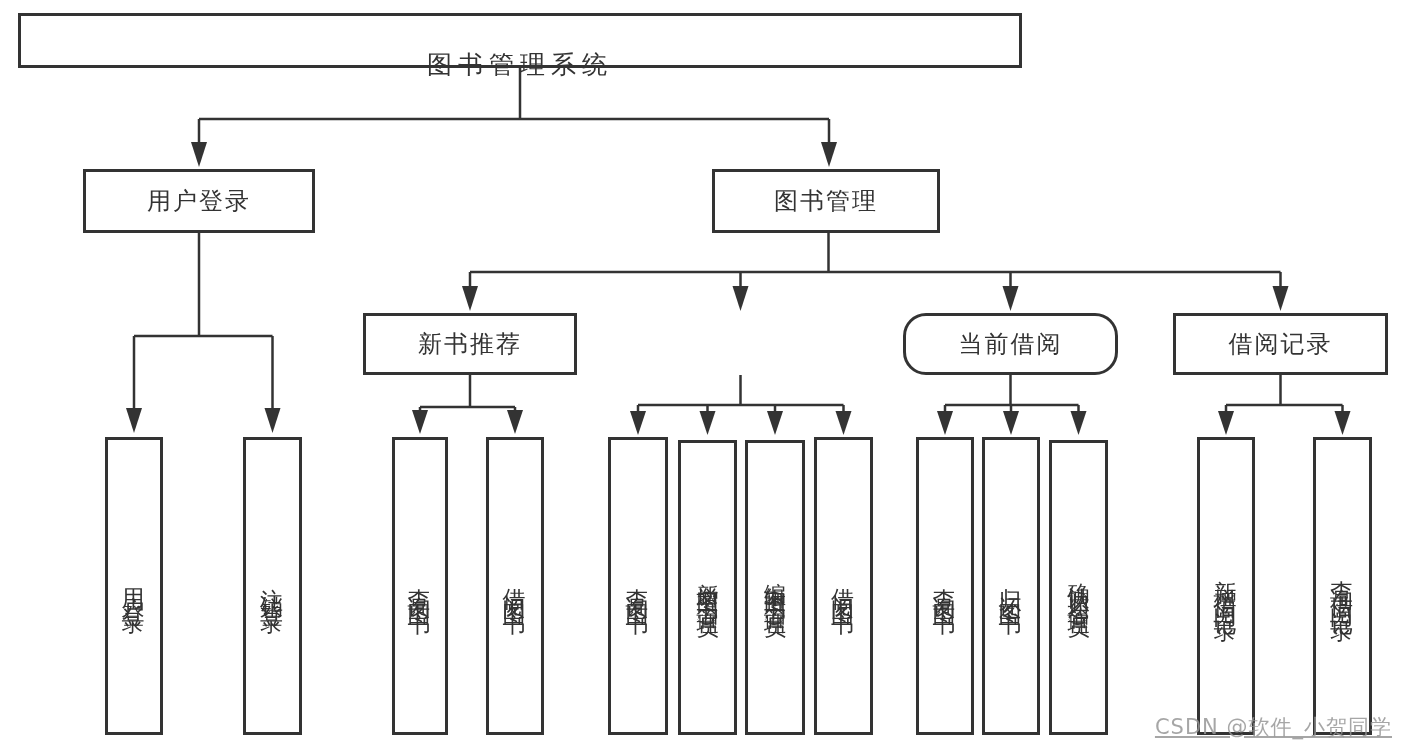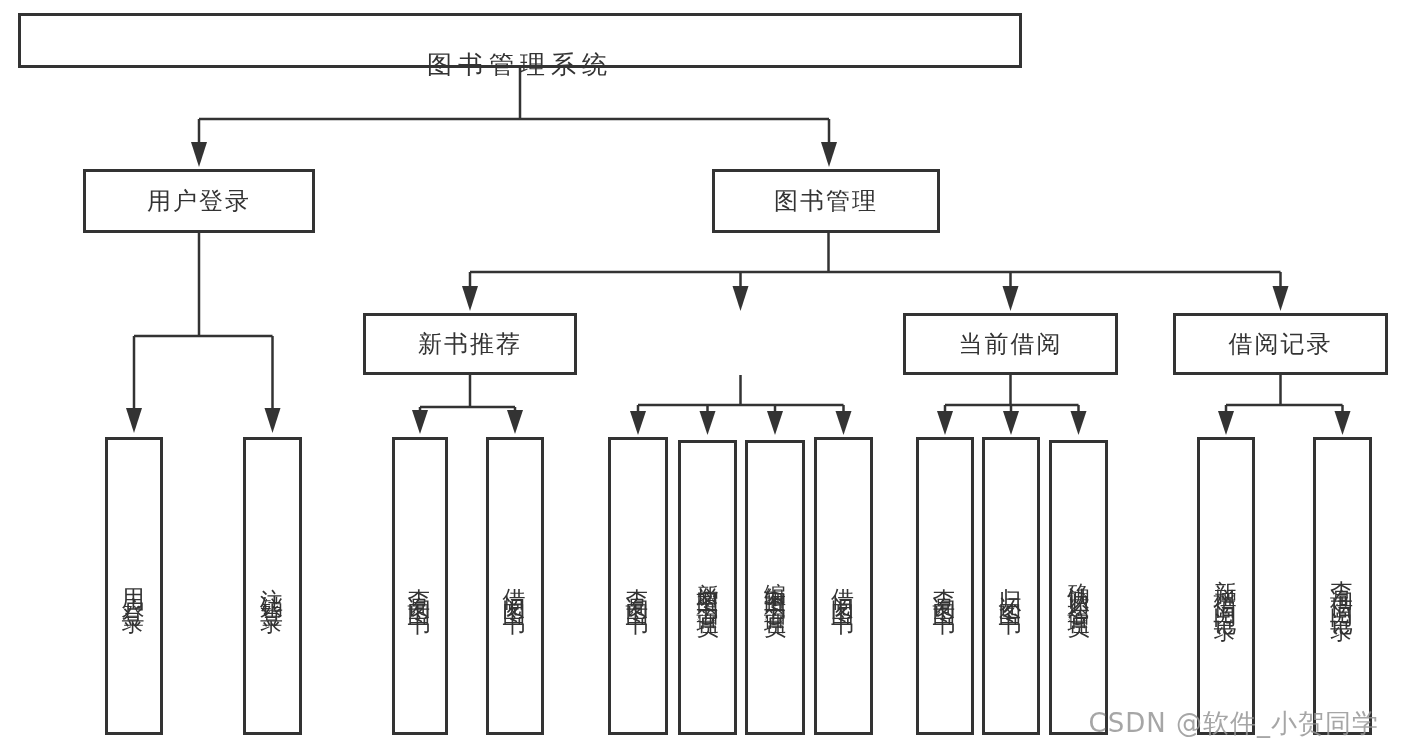--- a/index.html
+++ b/index.html
@@ -50,27 +50,28 @@
     letter-spacing: 8px;
     color: #333333;
     white-space: nowrap;
   }
   .vbox.long span {
     font-size: 22px;
     letter-spacing: 5px;
   }
   #watermark {
     position: absolute;
-    right: 26px;
+    right: 13px;
     bottom: 6px;
-    font-size: 26px;
+    font-size: 21px;
     color: rgba(150,150,150,0.85);
     letter-spacing: 1px;
     z-index: 5;
     white-space: nowrap;
+    text-decoration: underline;
   }
 </style>
 </head>
 <body>
 
 <div id="stage">
 
   <svg id="connectors" viewBox="0 0 1405 747" xmlns="http://www.w3.org/2000/svg">
     <g stroke="#333333" stroke-width="2.5" fill="none">
 
@@ -151,21 +152,21 @@
   <div class="hbox" style="left:83px; top:169px; width:232px; height:64px;">
     <span>用户登录</span>
   </div>
   <div class="hbox" style="left:363px; top:313px; width:214px; height:62px;">
     <span>新书推荐</span>
   </div>
 
   <div class="hbox" style="left:712px; top:169px; width:228px; height:64px;">
     <span>图书管理</span>
   </div>
-  <div class="hbox" style="left:903px; top:313px; width:215px; height:62px;">
+  <div class="hbox" style="left:903px; top:313px; width:215px; height:62px;border-radius:23px;">
     <span>当前借阅</span>
   </div>
   <div class="hbox" style="left:1173px; top:313px; width:215px; height:62px;">
     <span>借阅记录</span>
   </div>
 
   <div class="vbox" style="left:105px; top:437px; width:58px; height:298px;">
     <span>用户登录</span>
   </div>
   <div class="vbox" style="left:243px; top:437px; width:59px; height:298px;">

